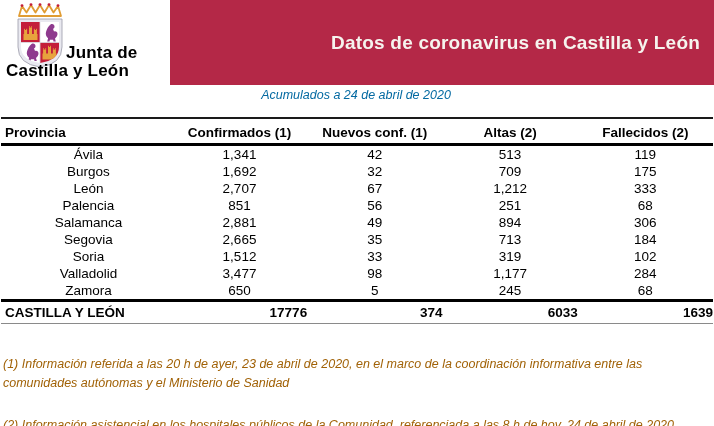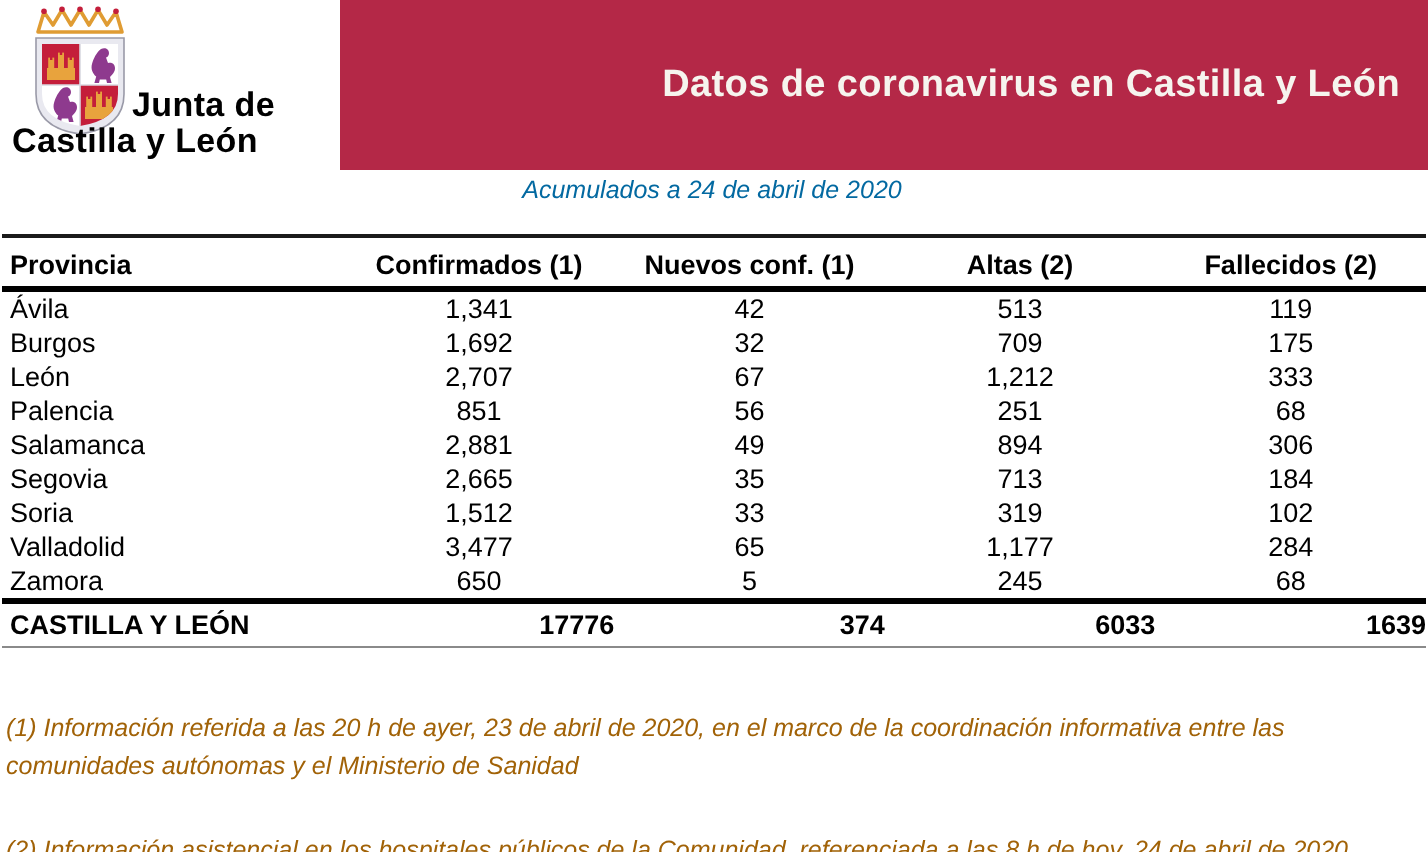--- a/index.html
+++ b/index.html
@@ -57,21 +57,21 @@
     border-bottom: 3px solid #000;
     font-size: 13.5px; font-weight: bold;
     text-align: center; padding: 6px 0 3px 0;
   }
   thead th.col-prov { text-align: left; padding-left: 4px; }
 
   tbody td {
     font-size: 13.5px; text-align: center; padding: 1px 0;
     color: #000;
   }
-  tbody td:first-child { text-align: left; padding-left: 4px; }
+  tbody td:first-child { text-align: center; padding-left: 4px; }
 
   tfoot td {
     border-top: 3px solid #000;
     border-bottom: 1px solid #8a8a8a;
     font-size: 13.5px; font-weight: bold;
     text-align: right; padding: 3px 0 3px 0;
   }
   tfoot td:first-child { text-align: left; padding-left: 4px; }
 
   
@@ -224,21 +224,21 @@
         <tr>
           <td>Soria</td>
           <td>1,512</td>
           <td>33</td>
           <td>319</td>
           <td>102</td>
         </tr>
         <tr>
           <td>Valladolid</td>
           <td>3,477</td>
-          <td>65</td>
+          <td>98</td>
           <td>1,177</td>
           <td>284</td>
         </tr>
         <tr>
           <td>Zamora</td>
           <td>650</td>
           <td>5</td>
           <td>245</td>
           <td>68</td>
         </tr>

